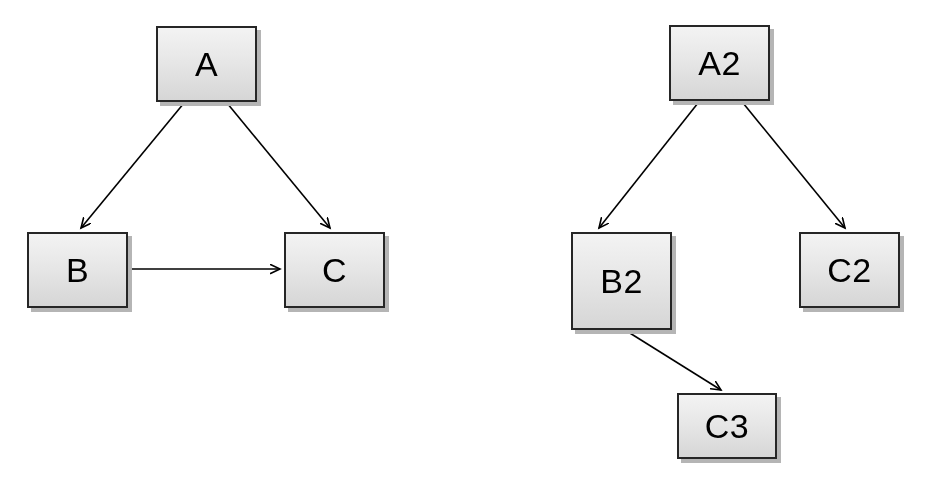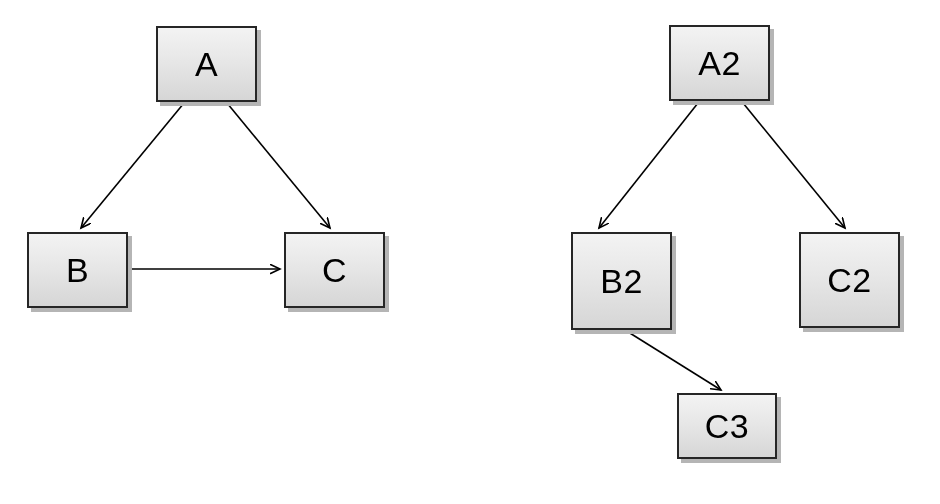--- a/index.html
+++ b/index.html
@@ -72,19 +72,19 @@
     </div>
     <div class="node" style="left: 284px; top: 232px; width: 101px; height: 76px;">
       <span class="node-label">C</span>
     </div>
     <div class="node" style="left: 669px; top: 25px; width: 101px; height: 76px;">
       <span class="node-label">A2</span>
     </div>
     <div class="node" style="left: 543px; top: 232px; width: 101px; height: 98px; margin-left: 28px;">
       <span class="node-label">B2</span>
     </div>
-    <div class="node" style="left: 799px; top: 232px; width: 101px; height: 96px;">
+    <div class="node" style="left: 799px; top: 232px; width: 101px; height: 76px;">
       <span class="node-label">C2</span>
     </div>
     <div class="node" style="left: 677px; top: 393px; width: 100px; height: 66px;">
       <span class="node-label">C3</span>
     </div>
   </div>
 
 </body></html>

